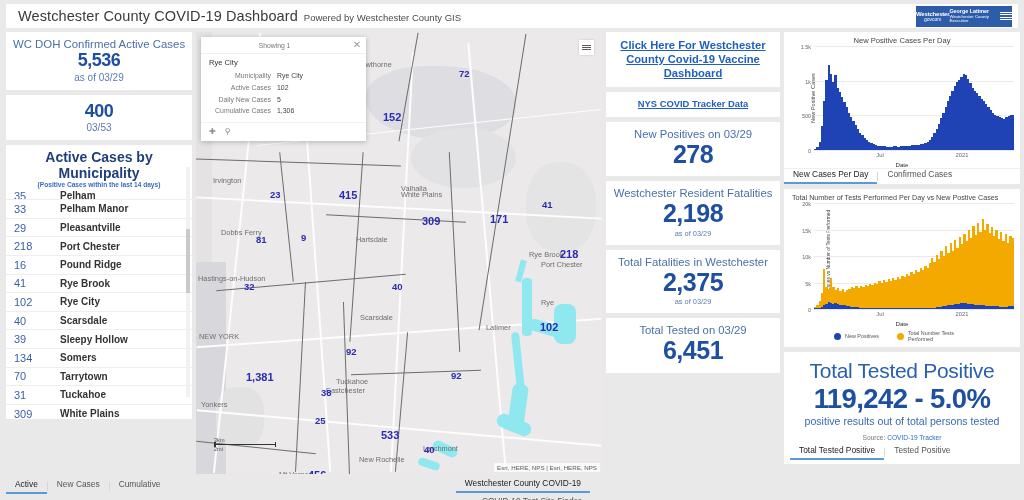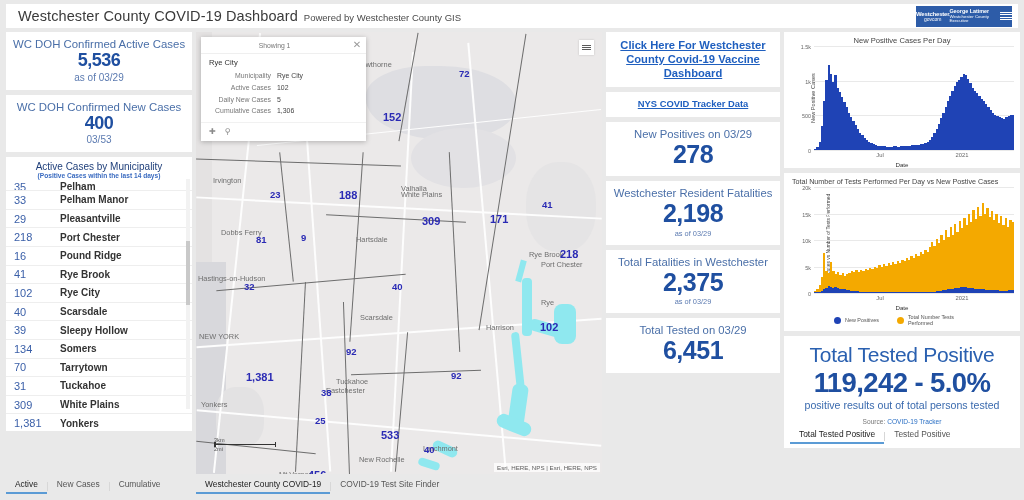--- a/index.html
+++ b/index.html
@@ -33,21 +33,21 @@
   
   .left-col { position: absolute; left: 6px; top: 32px; width: 186px; }
   .card { background: #fff; width: 100%; }
   .card-kpi { padding: 6px 4px 7px; text-align: center; margin-bottom: 5px; }
   .kpi-label { font-size: 11.4px; color: #4a6fa8; font-weight: 400; }
   .kpi-value { font-size: 18px; color: #1f4fa0; font-weight: 700; letter-spacing: -.5px; line-height: 1.2; }
   .kpi-sub { font-size: 10px; color: #5b7ab0; }
 
   .muni-card { margin-bottom: 0; position: relative; height: 274px; overflow: hidden; }
   .muni-head { text-align: center; padding: 4px 0 2px; }
-  .muni-title { font-size: 10px; color: #1f3f7a; font-weight: 400; }
+  .muni-title { font-size: 14px; color: #1f3f7a; font-weight: 700; }
   .muni-note { font-size: 6.6px; color: #3a6bc0; font-weight: 700; }
   .muni-list { position: relative; }
   .muni-row {
     display: flex; align-items: center; height: 18.6px;
     border-bottom: 1px solid #eeeeee; padding-left: 8px;
   }
   .muni-row:first-child { height: 10px; overflow: hidden; align-items: flex-start; }
   .muni-count {
     color: #3a5fa8; font-size: 11px; font-weight: 400; min-width: 28px;
   }
@@ -111,21 +111,21 @@
   .popup-head { display: flex; align-items: center; height: 17px; border-bottom: 1px solid #efefef; }
   .popup-showing { flex: 1; text-align: center; font-size: 6.8px; color: #777; }
   .popup-close { width: 18px; text-align: center; color: #999; font-size: 10px; line-height: 1; cursor: pointer; }
   .popup-title { font-size: 7.6px; color: #333; font-weight: 400; padding: 4px 8px 2px; }
   .popup-body { padding: 2px 8px 4px; }
   .prow { display: flex; margin-bottom: 2.5px; }
   .pkey { width: 62px; text-align: right; color: #777; font-size: 6.9px; line-height: 1.35; }
   .pval { flex: 1; padding-left: 6px; color: #444; font-size: 6.9px; line-height: 1.35; }
   .popup-foot { display: flex; gap: 9px; padding: 4px 8px 5px; border-top: 1px solid #f1f1f1; color:#8a8a8a; font-size: 8px; }
 
-  .map-tabs { position: absolute; left: 196px; top: 478px; width: 406px; }
+  .map-tabs { position: absolute; left: 184px; top: 478px; width: 406px; flex-direction: column; }
 
   
   .mid-col { position: absolute; left: 606px; top: 32px; width: 174px; }
   .mid-card { background: #fff; margin-bottom: 5px; text-align: center; padding: 6px 6px 7px; }
   .link-card a {
     color: #1f5fbf; font-size: 11.2px; font-weight: 700; line-height: 1.25;
     display: block;
   }
   .link-card-sm a { font-size: 9.4px; }
   .mid-label { font-size: 11.3px; color: #4a6fa8; }
@@ -191,21 +191,20 @@
 
   <div class="left-col">
 
     <div class="card card-kpi">
       <div class="kpi-label">WC DOH Confirmed Active Cases</div>
       <div class="kpi-value">5,536</div>
       <div class="kpi-sub">as of 03/29</div>
     </div>
 
     <div class="card card-kpi">
-      <div class="kpi-label">WC DOH Confirmed New Cases</div>
       <div class="kpi-value">400</div>
       <div class="kpi-sub">03/53</div>
     </div>
 
     <div class="card muni-card">
       <div class="muni-head">
         <div class="muni-title">Active Cases by Municipality</div>
         <div class="muni-note">(Positive Cases within the last 14 days)</div>
       </div>
       <div class="muni-list" id="muni-list">
@@ -327,34 +326,34 @@
         <div class="map-label" style="left: 205px; top: 152px;">Valhalla</div>
         <div class="map-label" style="left: 205px; top: 158px;">White Plains</div>
         <div class="map-label" style="left: 17px; top: 144px;">Irvington</div>
         <div class="map-label" style="left: 25px; top: 196px;">Dobbs Ferry</div>
         <div class="map-label" style="left: 160px; top: 203px;">Hartsdale</div>
         <div class="map-label" style="left: 2px; top: 242px;">Hastings-on-Hudson</div>
         <div class="map-label" style="left: 164px; top: 281px;">Scarsdale</div>
         <div class="map-label" style="left: 333px; top: 218px;">Rye Brook</div>
         <div class="map-label" style="left: 345px; top: 228px;">Port Chester</div>
         <div class="map-label" style="left: 345px; top: 266px;">Rye</div>
-        <div class="map-label" style="left: 290px; top: 291px;">Harrison</div>
+        <div class="map-label" style="left: 290px; top: 291px;">Latimer</div>
         <div class="map-label" style="left: 5px; top: 368px;">Yonkers</div>
         <div class="map-label" style="left: 140px; top: 345px;">Tuckahoe</div>
         <div class="map-label" style="left: 130px; top: 354px;">Eastchester</div>
         <div class="map-label" style="left: 163px; top: 423px;">New Rochelle</div>
         <div class="map-label" style="left: 83px; top: 438px;">Mt Vernon</div>
         <div class="map-label" style="left: 227px; top: 412px;">Larchmont</div>
         <div class="map-label" style="left: 3px; top: 300px;">NEW YORK</div>
       </div>
     <div id="map-nums">
         <div class="map-num sm" style="left: 263px; top: 36px;">72</div>
         <div class="map-num" style="left: 187px; top: 79px;">152</div>
         <div class="map-num sm" style="left: 74px; top: 157px;">23</div>
-        <div class="map-num" style="left: 143px; top: 157px;">188</div>
+        <div class="map-num" style="left: 143px; top: 157px;">415</div>
         <div class="map-num sm" style="left: 346px; top: 167px;">41</div>
         <div class="map-num" style="left: 226px; top: 183px;">309</div>
         <div class="map-num" style="left: 294px; top: 181px;">171</div>
         <div class="map-num sm" style="left: 60px; top: 202px;">81</div>
         <div class="map-num sm" style="left: 105px; top: 200px;">9</div>
         <div class="map-num" style="left: 364px; top: 216px;">218</div>
         <div class="map-num sm" style="left: 48px; top: 249px;">32</div>
         <div class="map-num sm" style="left: 196px; top: 249px;">40</div>
         <div class="map-num" style="left: 344px; top: 289px;">102</div>
         <div class="map-num sm" style="left: 150px; top: 314px;">92</div>
@@ -556,20 +555,25 @@
             <span style="height: 31.3333%; background: rgb(31, 67, 181);"></span>
             <span style="height: 30.6667%; background: rgb(31, 67, 181);"></span>
             <span style="height: 30%; background: rgb(31, 67, 181);"></span>
             <span style="height: 31.3333%; background: rgb(31, 67, 181);"></span>
             <span style="height: 32.6667%; background: rgb(31, 67, 181);"></span>
             <span style="height: 34%; background: rgb(31, 67, 181);"></span>
             <span style="height: 33.3333%; background: rgb(31, 67, 181);"></span>
           </div>
         </div>
       <div class="x-axis-title">Date</div>
+      <div class="chart-tabs tabbar" id="chart1-tabs">
+          <div class="tab active">New Cases Per Day</div>
+          <div class="tab-sep"></div>
+          <div class="tab">Confirmed Cases</div>
+        </div>
     </div>
 
     <div class="chart-card">
       <div class="chart-title left">Total Number of Tests Performed Per Day vs New Postive Cases</div>
       <div class="plot plot2" id="plot2">
         <div class="y-axis-title long">New Cases vs Number of Tests Performed</div>
       <div class="gridline" style="top: 100%;">
             <div class="ytick" style="top: 100%;">0</div>
           </div>
           <div class="gridline" style="top: 75%;">

